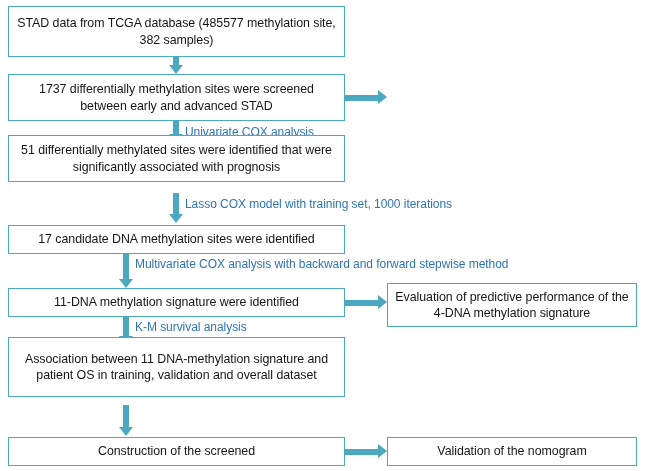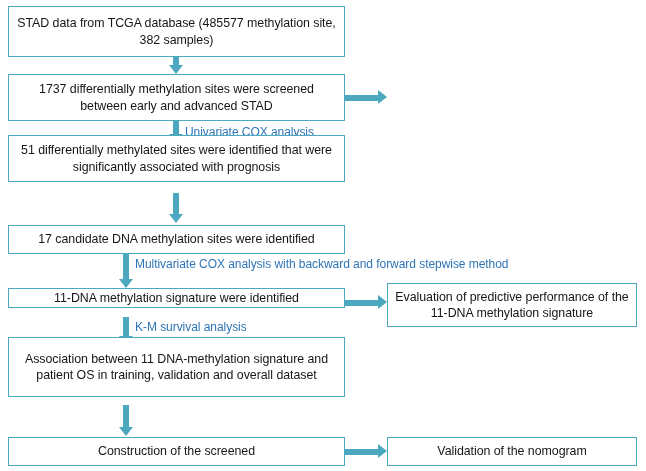--- a/index.html
+++ b/index.html
@@ -95,38 +95,39 @@
   <div class="arrow-v" style="left:173px; top:121px; height:16px;"></div>
   <div class="arrow-v-head" style="left:168.5px; top:134px;"></div>
   <div class="step-label" style="left:185px; top:126px;">Univariate COX analysis</div>
 
   <div class="node" style="left:8px; top:135px; width:337px; height:47px;">
     <span class="node-text">51 differentially methylated sites were identified that were significantly associated with prognosis</span>
   </div>
 
   <div class="arrow-v" style="left:173px; top:193px; height:24px;"></div>
   <div class="arrow-v-head" style="left:168.5px; top:214px;"></div>
+  <div class="step-label" style="left:185px; top:198px;">Lasso COX model with training set, 1000 iterations</div>
 
   <div class="node" style="left:8px; top:225px; width:337px; height:29px;">
     <span class="node-text">17 candidate DNA methylation sites were identified</span>
   </div>
 
   <div class="arrow-v" style="left:123px; top:254px; height:28px;"></div>
   <div class="arrow-v-head" style="left:118.5px; top:279px;"></div>
   <div class="step-label" style="left:135px; top:258px;">Multivariate COX analysis with backward and forward stepwise method</div>
 
-  <div class="node" style="left:8px; top:288px; width:337px; height:20px;">
+  <div class="node" style="left:8px; top:288px; width:337px; height:29px;">
     <span class="node-text">11-DNA methylation signature were identified</span>
   </div>
 
   <div class="arrow-h" style="left:345px; top:299.5px; width:35px;"></div>
   <div class="arrow-h-head" style="left:378px; top:295px;"></div>
 
   <div class="node" style="left:387px; top:283px; width:250px; height:44px;">
-    <span class="node-text">Evaluation of predictive performance of the 11-DNA methylation signature</span>
+    <span class="node-text">Evaluation of predictive performance of the 4-DNA methylation signature</span>
   </div>
 
   <div class="arrow-v" style="left:123px; top:317px; height:22px;"></div>
   <div class="arrow-v-head" style="left:118.5px; top:336px;"></div>
   <div class="step-label" style="left:135px; top:321px;">K-M survival analysis</div>
 
   <div class="node" style="left:8px; top:337px; width:337px; height:60px;">
     <span class="node-text">Association between 11 DNA-methylation signature and patient OS in training, validation and overall dataset</span>
   </div>
 

